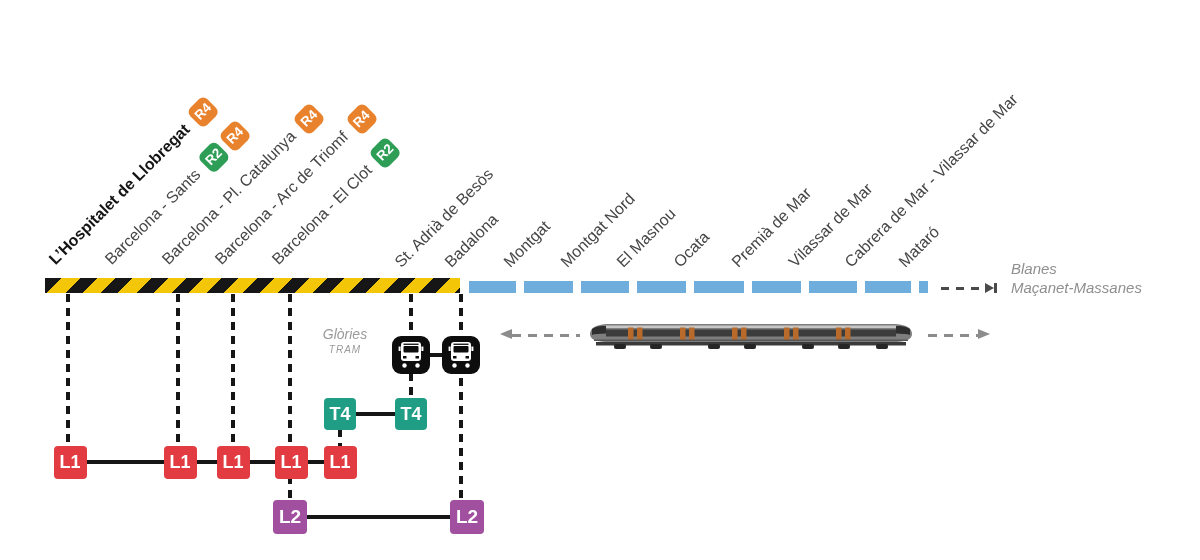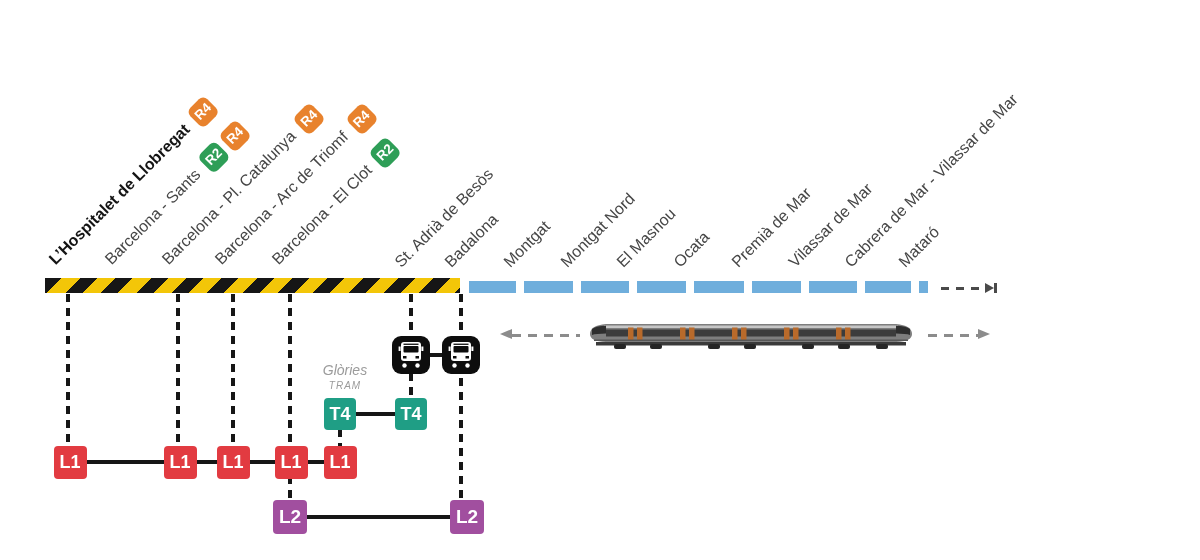--- a/index.html
+++ b/index.html
@@ -19,41 +19,45 @@
   .rot.bold{font-weight:700;color:#141414;}
   .rb{display:inline-block;width:24px;height:24px;border-radius:6px;margin-left:10px;
       vertical-align:middle;text-align:center;line-height:24px;font-size:13.5px;
       font-weight:700;color:#fff;}
   .rb + .rb{margin-left:6px;}
   .adash{position:absolute;height:3px;top:334px;
          background:repeating-linear-gradient(90deg,#8C8C8C 0 9px,rgba(0,0,0,0) 9px 16px);}
   .tri{position:absolute;width:0;height:0;}
   .cdash{position:absolute;height:3px;
          background:repeating-linear-gradient(90deg,#4A4A4A 0 8px,rgba(0,0,0,0) 8px 15px);}
-  #glories{position:absolute;left:308px;top:362px;width:74px;text-align:center;
+  #glories{position:absolute;left:308px;top:326px;width:74px;text-align:center;
            font-style:italic;color:#9B9B9B;}
   #glories .g1{font-size:14px;line-height:17px;display:block;}
   #glories .g2{font-size:10px;line-height:13px;letter-spacing:1px;display:block;}
   #blanes{position:absolute;left:1011px;top:259px;font-style:italic;color:#8F8F8F;
           font-size:15px;line-height:19px;}
   #train{position:absolute;left:580px;top:317px;width:342px;height:36px;}
 </style>
 </head>
 <body>
 
 <div id="cv">
 
   <div id="glories">
     <span class="g1">Glòries</span>
     <span class="g2">TRAM</span>
   </div>
 
   <div class="cdash" style="left:941px;top:287px;width:44px;"></div>
   <div class="tri" style="left:985px;top:283px;border-left:9px solid #4A4A4A;border-top:5px solid transparent;border-bottom:5px solid transparent;"></div>
   <div style="position:absolute;left:994px;top:283px;width:2.5px;height:10px;background:#4A4A4A;"></div>
+  <div id="blanes">
+    <div>Blanes</div>
+    <div>Maçanet-Massanes</div>
+  </div>
 
 <div class="stripe" style="left: 45px; width: 415px; background: repeating-linear-gradient(135deg, rgb(22, 22, 22) 0px, rgb(22, 22, 22) 12px, rgb(243, 198, 8) 12px, rgb(243, 198, 8) 25px);"></div>
     <div class="bseg" style="left: 469px; width: 47px; background: rgb(111, 174, 220);"></div>
     <div class="bseg" style="left: 524px; width: 49px; background: rgb(111, 174, 220);"></div>
     <div class="bseg" style="left: 581px; width: 48px; background: rgb(111, 174, 220);"></div>
     <div class="bseg" style="left: 637px; width: 49px; background: rgb(111, 174, 220);"></div>
     <div class="bseg" style="left: 694px; width: 50px; background: rgb(111, 174, 220);"></div>
     <div class="bseg" style="left: 752px; width: 49px; background: rgb(111, 174, 220);"></div>
     <div class="bseg" style="left: 809px; width: 48px; background: rgb(111, 174, 220);"></div>
     <div class="bseg" style="left: 865px; width: 46px; background: rgb(111, 174, 220);"></div>

